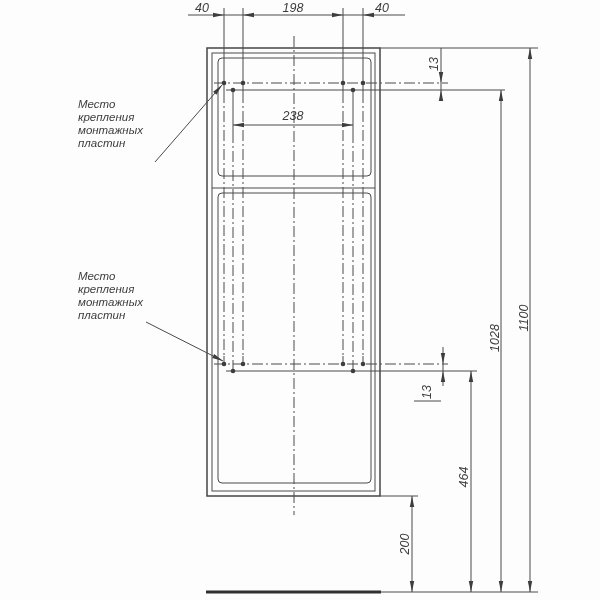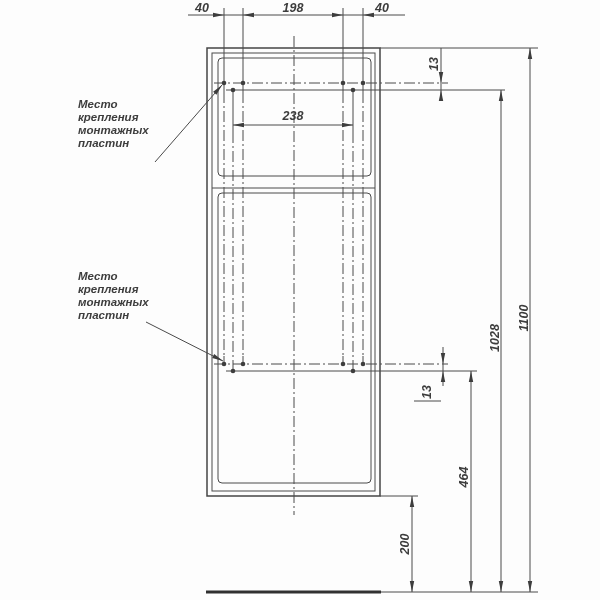--- a/index.html
+++ b/index.html
@@ -1,16 +1,16 @@
 <!DOCTYPE html>
 <html><head>
 <meta charset="utf-8">
 <style>
   html,body{margin:0;padding:0;background:#f6f6f6;}
-  .page{width:600px;height:600px;background:#fdfdfd;position:relative;overflow:hidden;font-weight:bold;}
+  .page{width:600px;height:600px;background:#fdfdfd;position:relative;overflow:hidden;}
   svg{display:block;}
   text{font-family:"Liberation Sans","DejaVu Sans",sans-serif;font-style:italic;fill:#3d3d3d;}
   .dim-num{font-size:12.5px;}
   .note-txt{font-size:11.5px;}
   .thin{stroke:#4a4a4a;stroke-width:1;fill:none;}
   .heavy{stroke:#454545;stroke-width:1.5;fill:none;}
   .ground{stroke:#303030;stroke-width:3;fill:none;}
   .dashdot{stroke:#4a4a4a;stroke-width:1;fill:none;stroke-dasharray:11 3 2 3;}
   .arrow{fill:#3d3d3d;stroke:none;}
   .dot{fill:#3d3d3d;stroke:none;}

